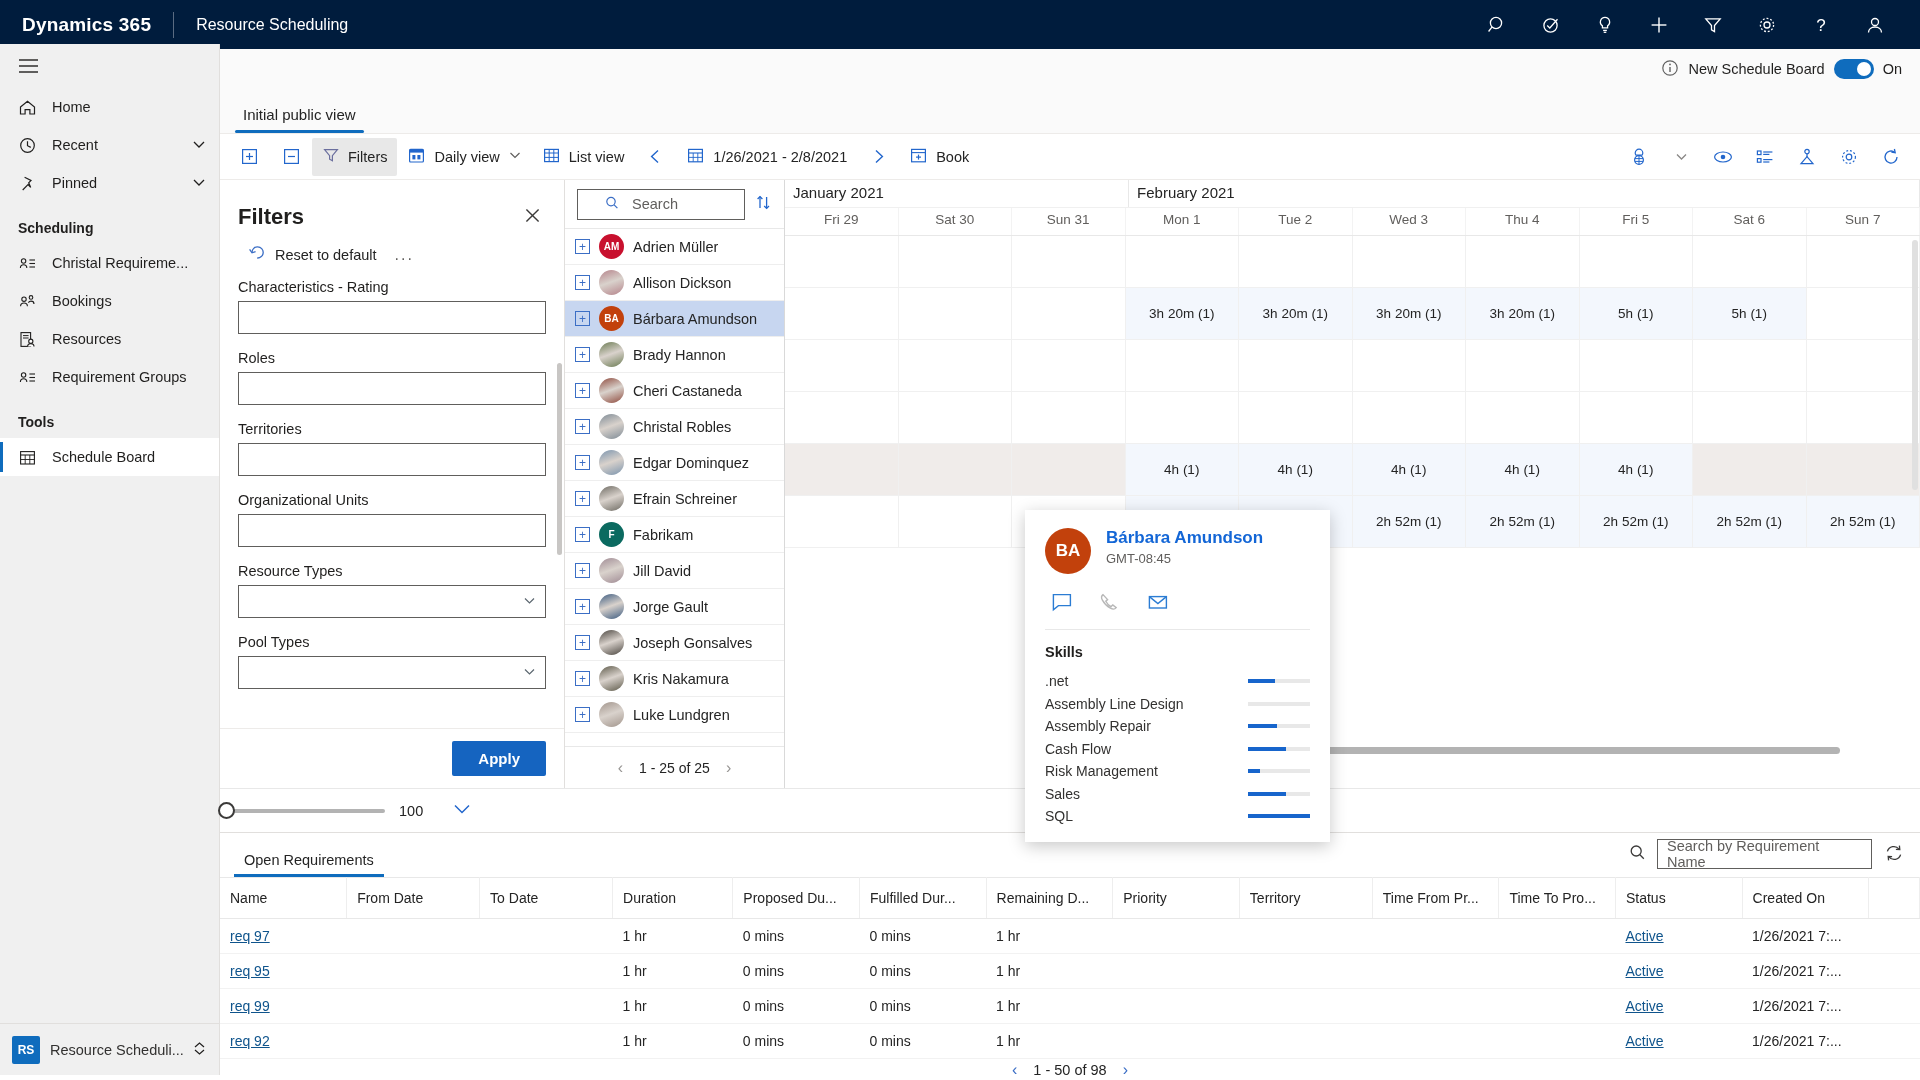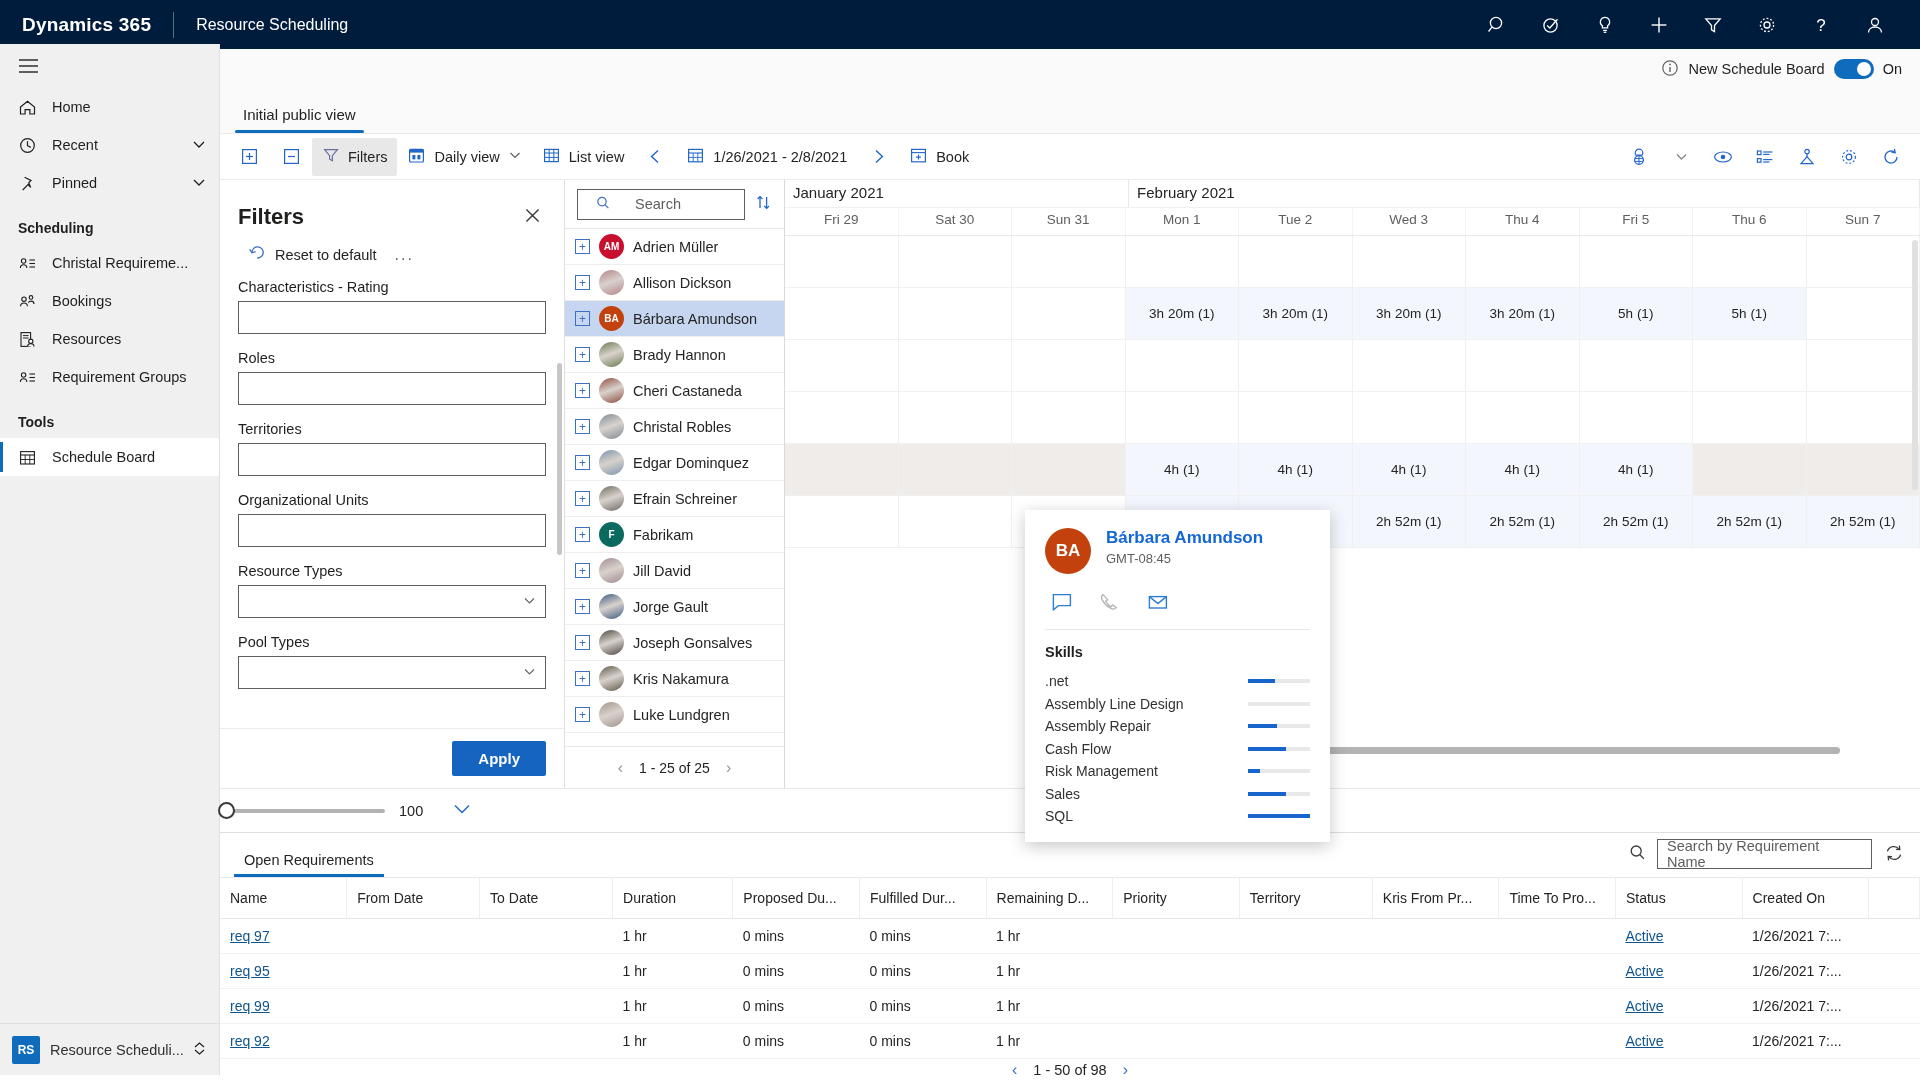--- a/index.html
+++ b/index.html
@@ -164,21 +164,21 @@
   
   .res-col {
     width: 220px; border-right: 1px solid #d9d9d9; display: flex; flex-direction: column;
     background: #fff;
   }
   .res-search-row {
     height: 48px; display: flex; align-items: center; gap: 10px; padding: 0 12px;
   }
   .res-search {
     flex: 1; height: 31px; border: 1px solid #605e5c; display: flex; align-items: center;
-    gap: 24px; padding: 0 17px; background: #fff;
+    gap: 12px; padding: 0 26px; background: #fff;
   }
   .res-search .ph { color: #605e5c; font-size: 14.5px; }
   .sort-btn { cursor: pointer; }
   .res-list { flex: 1; overflow: hidden; position: relative; border-top: 1px solid #e8e8e8;}
   .res-row {
     height: 36px; display: flex; align-items: center; gap: 9px; padding: 0 8px 0 10px;
     border-bottom: 1px solid #eeeeee; cursor: pointer; position: relative;
   }
   .res-row.sel { background: #c7d6f0; }
   .exp-box {
@@ -833,21 +833,21 @@
           </div>
         <div class="sched-days" id="sched-days">
             <div class="day-cell">Fri 29</div>
             <div class="day-cell">Sat 30</div>
             <div class="day-cell">Sun 31</div>
             <div class="day-cell">Mon 1</div>
             <div class="day-cell">Tue 2</div>
             <div class="day-cell">Wed 3</div>
             <div class="day-cell">Thu 4</div>
             <div class="day-cell">Fri 5</div>
-            <div class="day-cell">Thu 6</div>
+            <div class="day-cell">Sat 6</div>
             <div class="day-cell">Sun 7</div>
           </div>
         <div class="sched-rows" id="sched-rows">
             <div class="srow">
               <div class="scell"></div>
               <div class="scell"></div>
               <div class="scell"></div>
               <div class="scell"></div>
               <div class="scell"></div>
               <div class="scell"></div>
@@ -1038,21 +1038,21 @@
             <tr id="req-head">
               <th style="width: 100px;">Name</th>
               <th style="width: 105px;">From Date</th>
               <th style="width: 105px;">To Date</th>
               <th style="width: 95px;">Duration</th>
               <th style="width: 100px;">Proposed Du...</th>
               <th style="width: 100px;">Fulfilled Dur...</th>
               <th style="width: 100px;">Remaining D...</th>
               <th style="width: 100px;">Priority</th>
               <th style="width: 105px;">Territory</th>
-              <th style="width: 100px;">Kris From Pr...</th>
+              <th style="width: 100px;">Time From Pr...</th>
               <th style="width: 92px;">Time To Pro...</th>
               <th style="width: 100px;">Status</th>
               <th style="width: 100px;">Created On</th>
               <th style="width: 40px;"></th>
             </tr>
           </thead>
         <tbody id="req-body">
             <tr>
               <td><a>req 97</a></td>
               <td></td>

